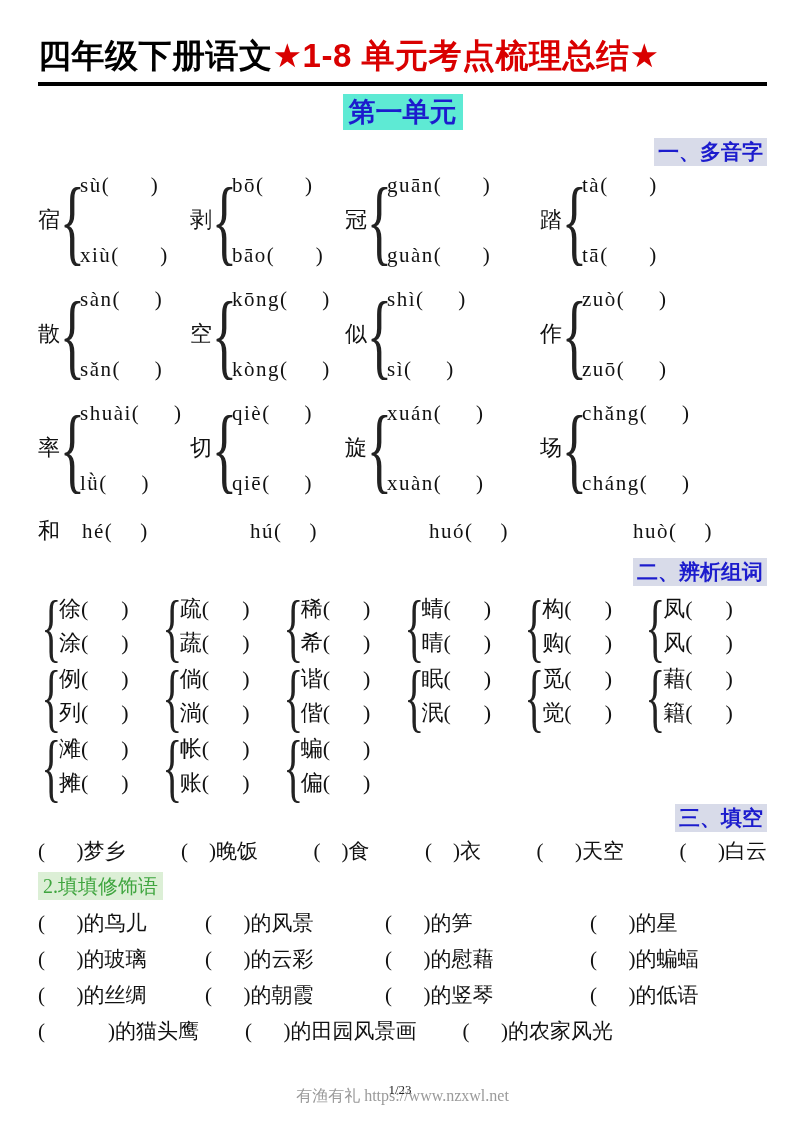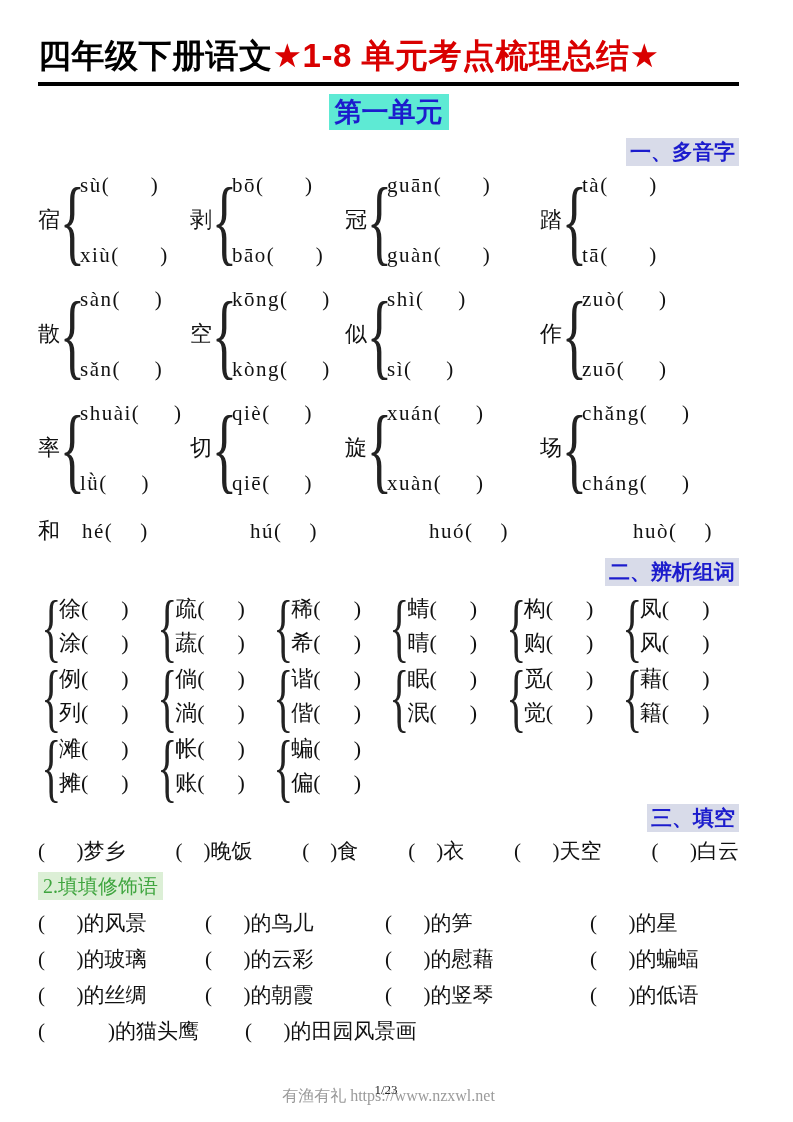--- a/index.html
+++ b/index.html
@@ -1,19 +1,19 @@
 <!DOCTYPE html>
 <html><head>
 <meta charset="utf-8">
 <style>
   * { box-sizing: border-box; margin: 0; padding: 0; }
   html,body { background:#ffffff; }
   .page {
     width: 793px; height: 1122px; margin: 0 auto; background:#fff;
-    padding: 36px 54px 16px 38px; overflow: hidden;
+    padding: 36px 26px 16px 38px; overflow: hidden;
     display: flex; flex-direction: column;
     font-family: "Liberation Serif", "DejaVu Serif", serif; color:#111;
   }
   .page > * { flex-shrink: 0; }
 
   
   .title { font-family:"Liberation Sans","DejaVu Sans",sans-serif; font-weight:bold;
            font-size:33px; line-height:40px; white-space:nowrap; letter-spacing:0.5px; }
   .t-black { color:#000; }
   .t-red   { color:#d90000; }
@@ -322,40 +322,41 @@
     <span class="fill">(    )晚饭</span>
     <span class="fill">(    )食</span>
     <span class="fill">(    )衣</span>
     <span class="fill">(      )天空</span>
     <span class="fill">(      )白云</span>
   </div>
 
   <div class="sub-wrap second"><span class="sub-label">2.填填修饰语</span></div>
 
   <div class="mod-row">
+    <span class="fill">(      )的鸟儿</span>
     <span class="fill">(      )的风景</span>
-    <span class="fill">(      )的鸟儿</span>
     <span class="fill">(      )的笋</span>
     <span class="fill">(      )的星</span>
   </div>
   <div class="mod-row">
     <span class="fill">(      )的玻璃</span>
     <span class="fill">(      )的云彩</span>
     <span class="fill">(      )的慰藉</span>
     <span class="fill">(      )的蝙蝠</span>
   </div>
   <div class="mod-row">
     <span class="fill">(      )的丝绸</span>
     <span class="fill">(      )的朝霞</span>
     <span class="fill">(      )的竖琴</span>
     <span class="fill">(      )的低语</span>
   </div>
   <div class="mod-last">
     <span class="fill">(            )的猫头鹰</span>
     <span class="fill">(      )的田园风景画</span>
+    <span class="fill">(      )的农家风光</span>
   </div>
 
   <div class="footer">
     <span>有渔有礼 https://www.nzxwl.net</span>
     <span class="page-num">1/23</span>
   </div>
 
 </div>
 
 </body></html>

